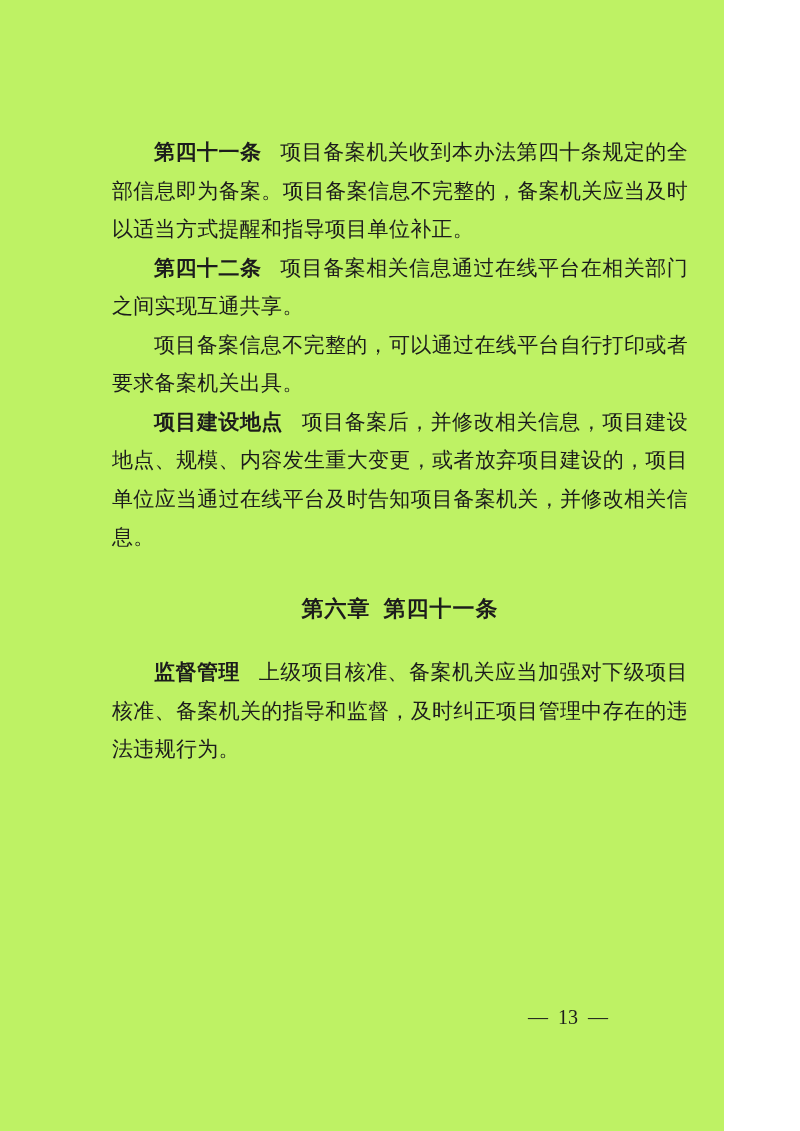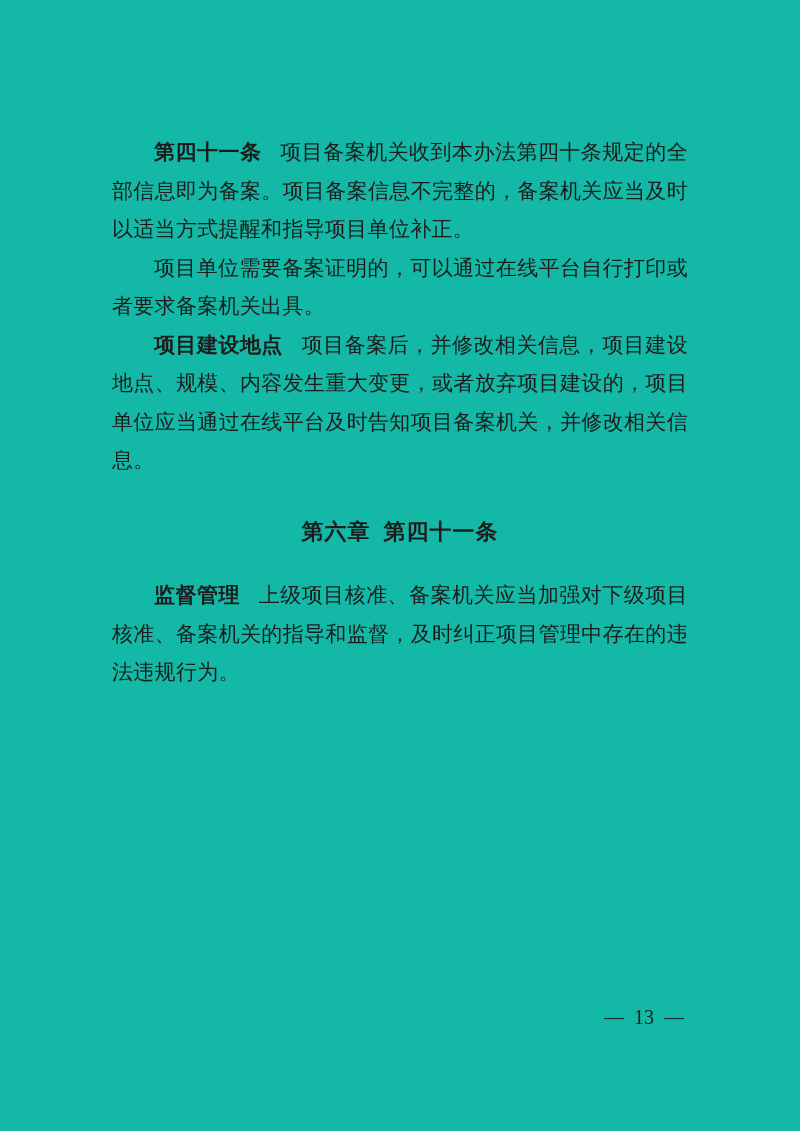--- a/index.html
+++ b/index.html
@@ -2,23 +2,23 @@
 <html lang="zh"><head>
 <meta charset="utf-8">
 <style>
   html, body {
     margin: 0;
     padding: 0;
     background: #ffffff;
   }
   .page {
     position: relative;
-    width: 800px;
+    width: 724px;
     height: 1131px;
-    background: #14b8a6;
+    background: #bef264;
     overflow: hidden;
     color: #1c1c1c;
   }
   .content {
     position: absolute;
     left: 112px;
     top: 133px;
     width: 576px;
   }
   .para {
@@ -65,23 +65,26 @@
 <body>
 
 <main class="page">
   <section class="content">
 
     <p class="para">
       <span class="article-label">第四十一条</span><span>项目备案机关收到本办法第四十条规定的全部信息即为备案。项目备案信息不完整的，备案机关应当及时以适当方式提醒和指导项目单位补正。</span>
     </p>
 
 
+    <p class="para">
+      <span class="article-label">第四十二条</span><span>项目备案相关信息通过在线平台在相关部门之间实现互通共享。</span>
+    </p>
 
     <p class="para">
-      <span>项目单位需要备案证明的，可以通过在线平台自行打印或者要求备案机关出具。</span>
+      <span>项目备案信息不完整的，可以通过在线平台自行打印或者要求备案机关出具。</span>
     </p>
 
     <p class="para">
       <span class="article-label">项目建设地点</span><span>项目备案后，并修改相关信息，项目建设地点、规模、内容发生重大变更，或者放弃项目建设的，项目单位应当通过在线平台及时告知项目备案机关，并修改相关信息。</span>
     </p>
 
 
     <h2 class="para chapter">
       <span class="chapter-number">第六章</span><span>第四十一条</span>
     </h2>

